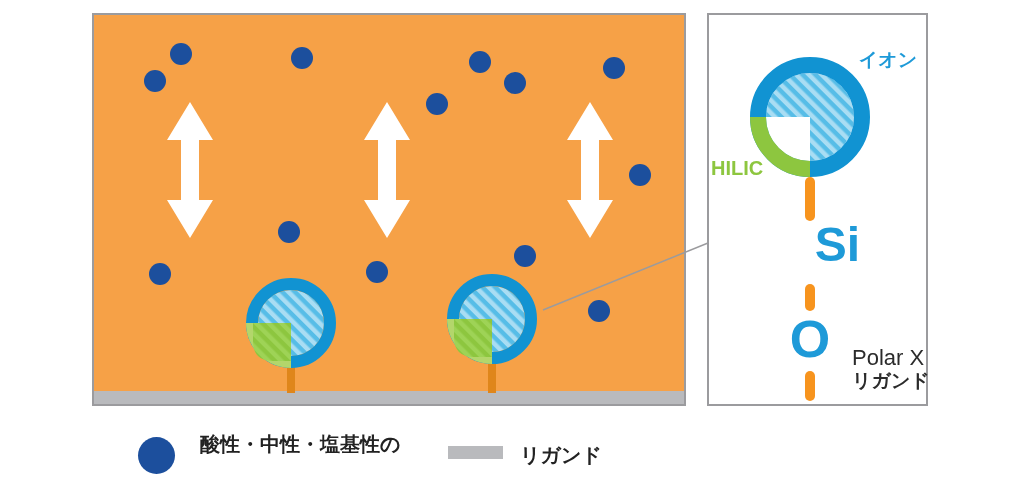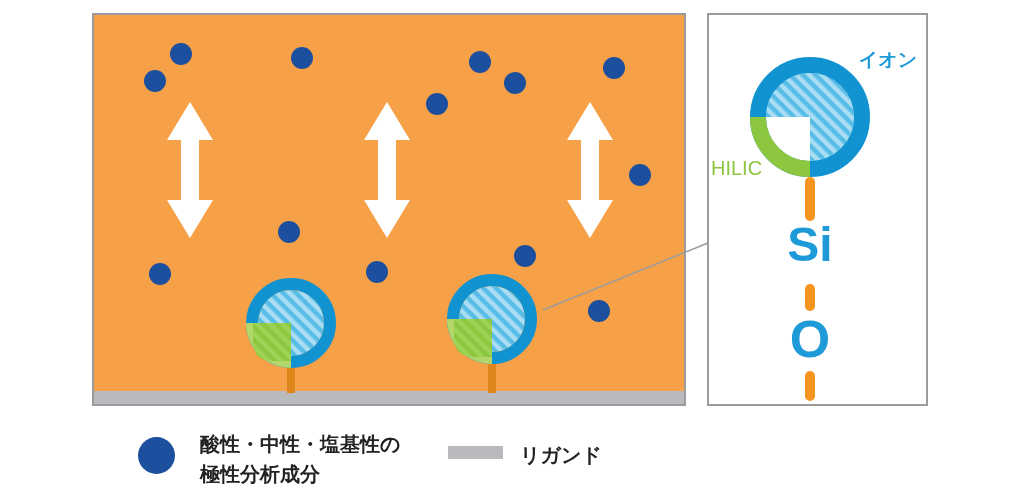--- a/index.html
+++ b/index.html
@@ -7,22 +7,22 @@
     position:relative;width:1024px;height:489px;background:#ffffff;overflow:hidden;
     font-family:"Liberation Sans","DejaVu Sans",sans-serif;
   }
   .panel{position:absolute;box-sizing:border-box;border:2px solid #9B9B9E;}
   #main-panel{left:92px;top:13px;width:594px;height:393px;background:#F6A147;}
   #silica-bar{position:absolute;left:0;bottom:0;width:100%;height:13px;background:#B9BABD;}
   #detail-panel{left:707px;top:13px;width:221px;height:393px;background:#ffffff;}
   #art{position:absolute;left:0;top:0;width:1024px;height:489px;pointer-events:none;z-index:5;}
   .txt{position:absolute;z-index:6;white-space:nowrap;}
   #ion-exchange-label{left:838px;top:46px;width:100px;text-align:center;color:#1E9AD8;font-weight:bold;font-size:19px;line-height:28px;}
-  #hilic-label{left:711px;top:157px;color:#8DC63F;font-weight:normal;font-size:20px;}
-  #si-label{left:760px;top:221px;width:100px;text-align:center;color:#1E9AD8;font-weight:bold;font-size:48px;line-height:48px;}
+  #hilic-label{left:711px;top:157px;color:#8DC63F;font-weight:bold;font-size:20px;}
+  #si-label{left:760px;top:221px;width:100px;text-align:right;color:#1E9AD8;font-weight:bold;font-size:48px;line-height:48px;}
   #o-label{left:760px;top:313px;width:100px;text-align:center;color:#1E9AD8;font-weight:bold;font-size:52px;line-height:52px;}
   #polar-name{left:852px;top:345px;color:#2B2B2B;}
   #polar-name .l1{font-size:22px;line-height:25px;}
   #polar-name .l2{font-size:19px;line-height:21px;font-weight:bold;}
   #legend{position:absolute;left:0;top:405px;width:1024px;height:84px;z-index:6;margin-top:17px;}
   #legend-dot{position:absolute;left:138px;top:15px;width:37px;height:37px;border-radius:50%;background:#1C4F9D;}
   #legend-analyte-text{position:absolute;left:200px;top:7px;font-size:20px;font-weight:bold;color:#222;line-height:30px;}
   #legend-swatch{position:absolute;left:448px;top:24px;width:55px;height:13px;background:#B9BABD;}
   #legend-silica-text{position:absolute;left:520px;top:20px;font-size:20px;font-weight:bold;color:#222;}
 </style>
@@ -95,24 +95,27 @@
   <div id="ion-exchange-label" class="txt">
     <div>イオン</div>
   </div>
 
   <div id="hilic-label" class="txt">HILIC</div>
 
   <div id="si-label" class="txt">Si</div>
 
   <div id="o-label" class="txt">O</div>
 
+  <div id="polar-name" class="txt">
+    <div class="l1">Polar X</div>
+    <div class="l2">リガンド</div>
+  </div>
 
   <div id="legend">
     <div id="legend-dot"></div>
     <div id="legend-analyte-text">
       <div>酸性・中性・塩基性の</div>
-      <div>極性分析成分</div>
     </div>
     <div id="legend-swatch"></div>
     <div id="legend-silica-text">リガンド</div>
   </div>
 
 </div>
 
 </body></html>

